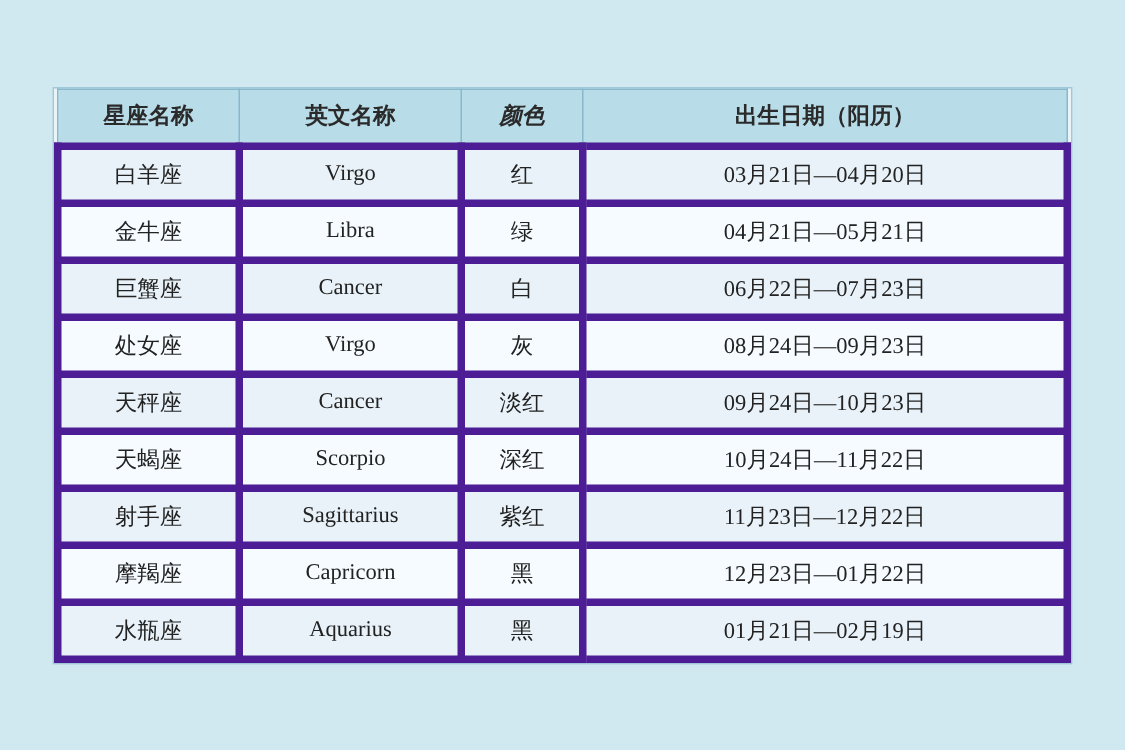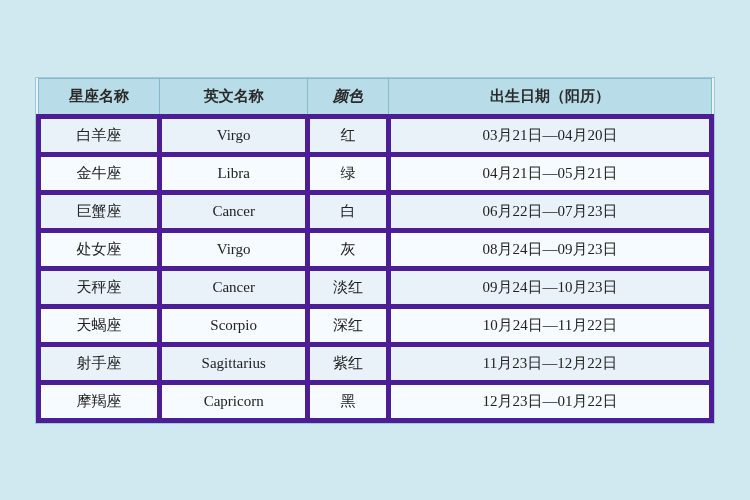--- a/index.html
+++ b/index.html
@@ -116,15 +116,21 @@
           <td>Sagittarius</td>
           <td>紫红</td>
           <td>11月23日—12月22日</td>
         </tr>
         <tr>
           <td>摩羯座</td>
           <td>Capricorn</td>
           <td>黑</td>
           <td>12月23日—01月22日</td>
         </tr>
+        <tr>
+          <td>水瓶座</td>
+          <td>Aquarius</td>
+          <td>黑</td>
+          <td>01月21日—02月19日</td>
+        </tr>
       </tbody>
   </table>
 </div>
 
 </body></html>

